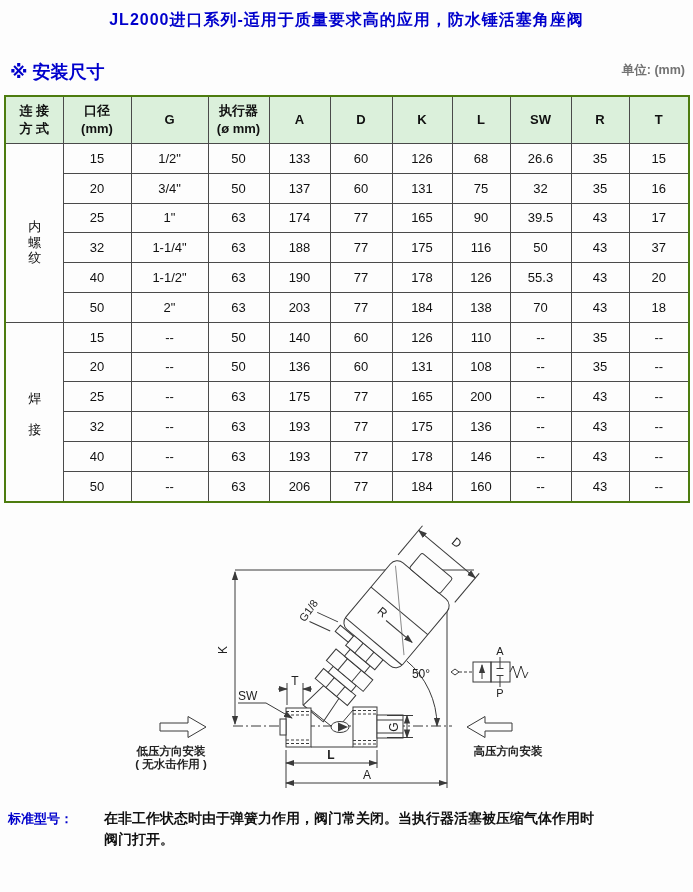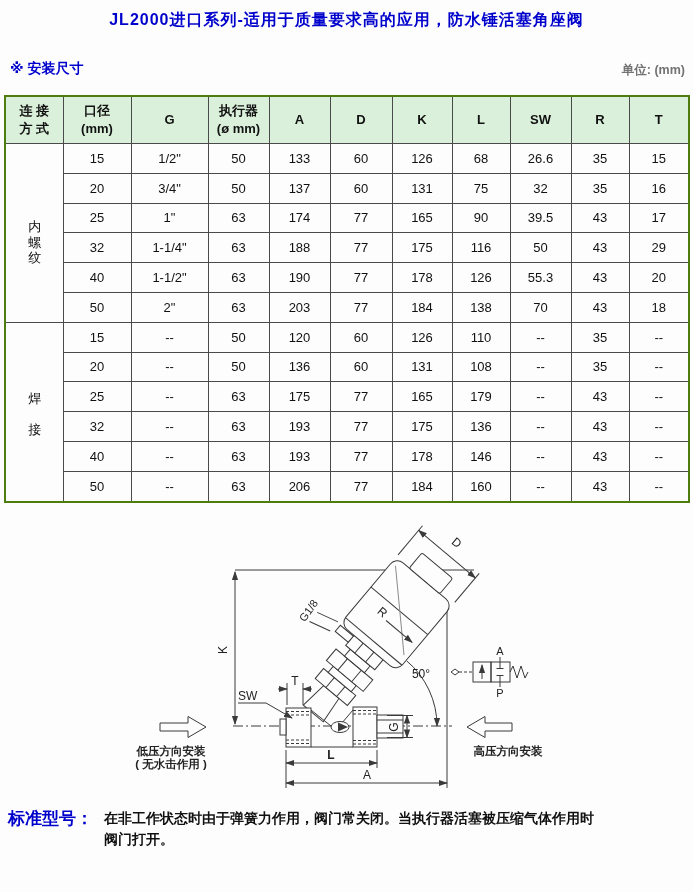--- a/index.html
+++ b/index.html
@@ -1,37 +1,37 @@
 <!DOCTYPE html>
 <html><head>
 <meta charset="utf-8">
 <style>
   html,body{margin:0;padding:0;background:#ffffff;}
   #page{position:relative;width:693px;height:892px;background:#fdfdfd;overflow:hidden;
         font-family:"Liberation Sans","DejaVu Sans",sans-serif;color:#111;}
   .title{position:absolute;top:10px;left:0;width:100%;text-align:center;
          font-size:16px;font-weight:bold;color:#0000cc;letter-spacing:1px;}
-  .section-label{position:absolute;top:60px;left:10px;font-size:14px;font-weight:bold;color:#0000cc;}
+  .section-label{position:absolute;top:60px;left:10px;font-size:18px;font-weight:bold;color:#0000cc;}
   .unit-label{position:absolute;top:62px;right:8px;font-size:12.5px;font-weight:bold;color:#737373;}
   table.dims{position:absolute;top:95px;left:4px;border-collapse:collapse;
              border:2px solid #4d7c0f;table-layout:fixed;width:685px;}
   table.dims th,table.dims td{border:1px solid #4a4a4a;text-align:center;vertical-align:middle;
              font-size:13px;padding:0;}
   table.dims thead th{background:#dbf0db;font-weight:bold;height:46px;white-space:pre-line;
              line-height:1.35;font-size:13px;}
   table.dims tbody td{height:28.8px;font-weight:normal;}
   td.group-label{writing-mode:vertical-rl;text-orientation:upright;font-weight:bold;
              font-size:14px;}
   td.group-label.g0{letter-spacing:16px;}
   td.group-label.g1{letter-spacing:30px;}
   svg.diagram{position:absolute;top:500px;left:0;}
   svg.diagram text{font-family:"Liberation Sans","DejaVu Sans",sans-serif;fill:#222;}
   .notes{position:absolute;top:808px;left:8px;width:660px;}
   .note-row{display:flex;align-items:flex-start;margin-bottom:13px;}
-  .note-label{width:96px;flex:0 0 96px;color:#0000cc;font-weight:bold;font-size:17px;
+  .note-label{width:96px;flex:0 0 96px;color:#0000cc;font-weight:bold;font-size:13px;
               line-height:21px;}
   .note-text{width:500px;color:#111;font-weight:bold;font-size:14px;line-height:21px;}
 </style>
 </head>
 <body>
 
 <div id="page">
 
   <div class="title">JL2000进口系列-适用于质量要求高的应用，防水锤活塞角座阀</div>
   <div class="section-label">※ 安装尺寸</div>
@@ -110,21 +110,21 @@
         <tr>
           <td>32</td>
           <td>1-1/4"</td>
           <td>63</td>
           <td>188</td>
           <td>77</td>
           <td>175</td>
           <td>116</td>
           <td>50</td>
           <td>43</td>
-          <td>29</td>
+          <td>37</td>
         </tr>
         <tr>
           <td>40</td>
           <td>1-1/2"</td>
           <td>63</td>
           <td>190</td>
           <td>77</td>
           <td>178</td>
           <td>126</td>
           <td>55.3</td>
@@ -141,21 +141,21 @@
           <td>138</td>
           <td>70</td>
           <td>43</td>
           <td>18</td>
         </tr>
         <tr>
           <td class="group-label g1" rowspan="6">焊接</td>
           <td>15</td>
           <td>--</td>
           <td>50</td>
-          <td>120</td>
+          <td>140</td>
           <td>60</td>
           <td>126</td>
           <td>110</td>
           <td>--</td>
           <td>35</td>
           <td>--</td>
         </tr>
         <tr>
           <td>20</td>
           <td>--</td>
@@ -168,21 +168,21 @@
           <td>35</td>
           <td>--</td>
         </tr>
         <tr>
           <td>25</td>
           <td>--</td>
           <td>63</td>
           <td>175</td>
           <td>77</td>
           <td>165</td>
-          <td>179</td>
+          <td>200</td>
           <td>--</td>
           <td>43</td>
           <td>--</td>
         </tr>
         <tr>
           <td>32</td>
           <td>--</td>
           <td>63</td>
           <td>193</td>
           <td>77</td>

